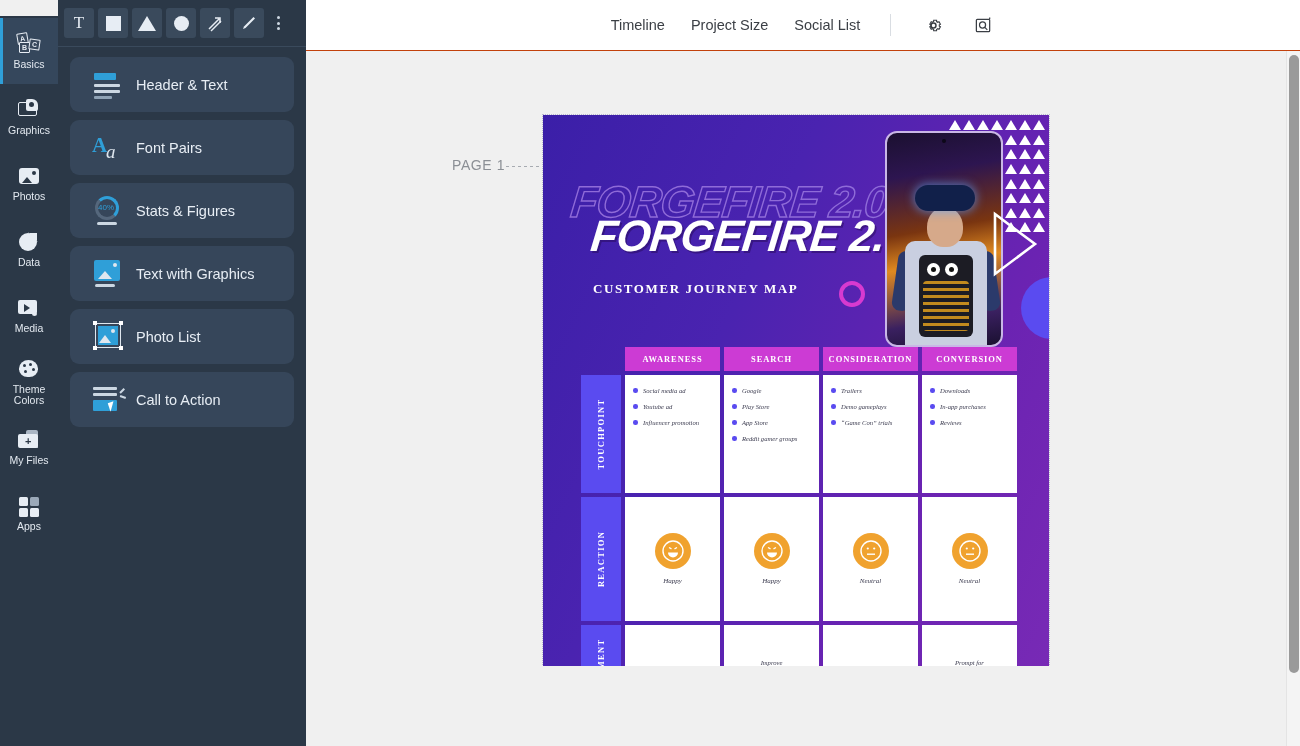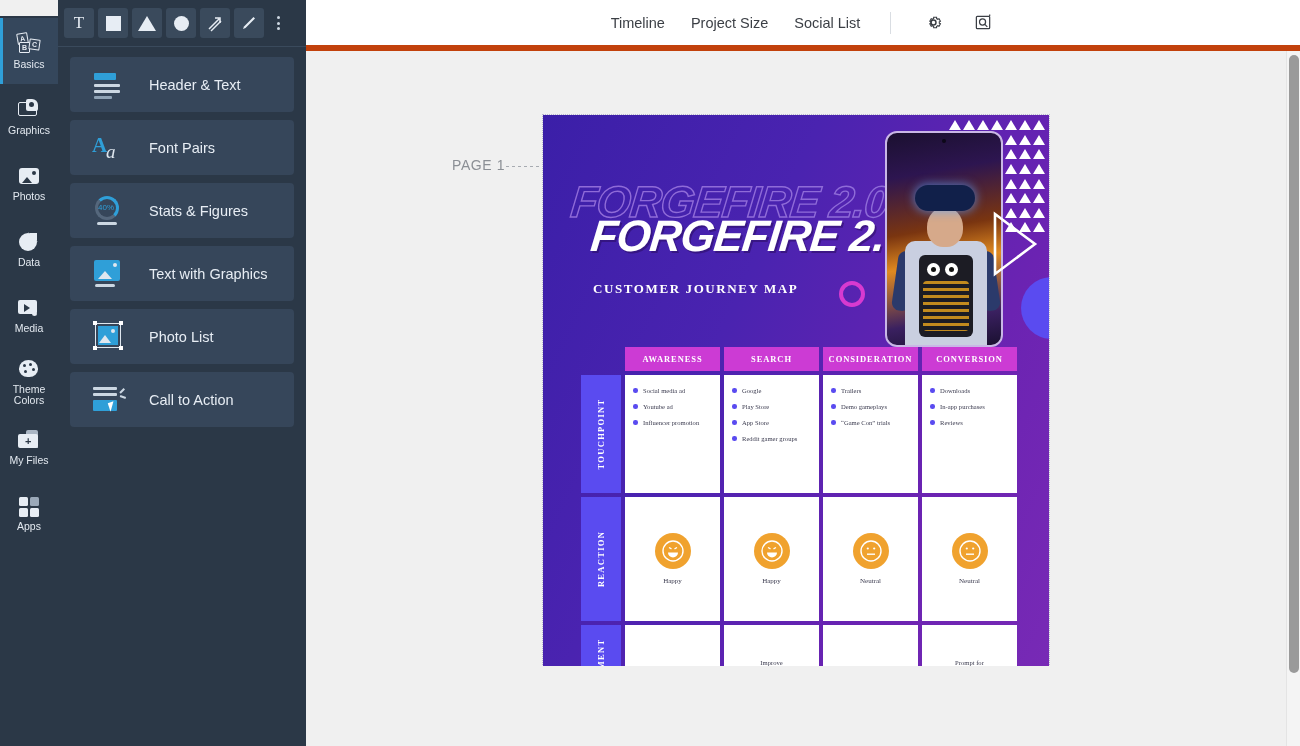--- a/index.html
+++ b/index.html
@@ -83,22 +83,22 @@
   .ci-ico { width:15px;height:15px;border-radius:50%;background:#e7edf4;}
   .kebab { display:flex;flex-direction:column;gap:2.5px; }
   .kebab i{width:3px;height:3px;border-radius:50%;background:#cdd7e2;display:block;}
 
   .tabs { display:flex; margin:12px 12px 0 12px; background:#233040; border-radius:4px; overflow:hidden;}
   .tab { flex:1; text-align:center; padding:9px 0; font-size:13px; color:#93a3b5; cursor:pointer;}
   .tab.active { background:#36465a; color:#fff; font-weight:bold; }
 
   .blk-list { padding:10px 12px; display:flex; flex-direction:column; gap:8px; }
   .blk {
-    height:55px; background:#36465a; border-radius:4px; display:flex; align-items:center;
-    gap:23px; padding-left:22px; cursor:pointer; color:#e7edf4; font-size:14.5px;
+    height:55px; background:#36465a; border-radius:9px; display:flex; align-items:center;
+    gap:10px; padding-left:22px; cursor:pointer; color:#e7edf4; font-size:14.5px;
   }
   .blk-ico { width:34px; height:30px; position:relative; flex:none; }
 
   
   .bi-header i{position:absolute;background:#2f9fd8;border-radius:1px;}
   .bi-header .l1{left:2px;top:3px;width:22px;height:7px;}
   .bi-header .l2{left:2px;top:14px;width:26px;height:3px;background:#ccd7e2;}
   .bi-header .l3{left:2px;top:20px;width:26px;height:3px;background:#ccd7e2;}
   .bi-header .l4{left:2px;top:26px;width:18px;height:3px;background:#8fa2b5;}
 
@@ -135,21 +135,21 @@
   .bi-cta .l2{left:1px;top:8px;width:24px;height:3px;}
   .bi-cta .btn{position:absolute;left:1px;top:15px;width:24px;height:11px;background:#2f9fd8;border-radius:1px;}
   .bi-cta .cur{position:absolute;left:17px;top:17px;width:0;height:0;border-left:6px solid #fff;border-bottom:9px solid transparent;transform:rotate(-18deg);}
   .bi-cta .sp{position:absolute;left:26px;top:5px;width:8px;height:10px;}
   .bi-cta .sp:before{content:"";position:absolute;left:1px;top:0;width:6px;height:1.5px;background:#ccd7e2;transform:rotate(-45deg);}
   .bi-cta .sp:after{content:"";position:absolute;left:2px;top:6px;width:6px;height:1.5px;background:#ccd7e2;transform:rotate(20deg);}
 
   
   .topbar {
     position:absolute; left:306px; top:0; width:994px; height:51px;
-    background:#fff; border-bottom:6px solid #c2410c;
+    background:#fff; border-bottom:1px solid #c2410c;
     display:flex; align-items:center; justify-content:center; gap:26px;
   }
   .topbar-link { font-size:14.5px; color:#3b3f45; cursor:pointer; }
   .divider-v { width:1px; height:22px; background:#d9dde2; margin:0 4px; }
   .tb-ico { width:24px;height:24px; cursor:pointer; display:flex;align-items:center;justify-content:center; }
 
   
   .canvas {
     position:absolute; left:306px; top:51px; width:994px; height:615px;
     background:#f0f0f0; overflow:hidden;
@@ -232,21 +232,21 @@
   }
   .jt-row { display:flex; gap:4px; margin-top:4px; }
   .jt-label {
     width:40px; flex:none; background:#5a4bf0; color:#fff;
     display:flex; align-items:center; justify-content:center;
     font-size:8.5px; font-weight:700; letter-spacing:1.3px;
     font-family:"Liberation Serif", serif;
   }
   .jt-label span { transform:rotate(-90deg); white-space:nowrap; }
   .jt-cell {
-    flex:1; background:#fff; min-height:50px; padding:12px 8px;
+    flex:1; background:#fff; min-height:50px; padding:12px 8px;font-style:italic;
   }
   .jt-row.r-touch .jt-cell { height:118px; }
   .jt-row.r-react .jt-cell { height:124px; display:flex; flex-direction:column; align-items:center; justify-content:center; gap:8px;}
   .jt-row.r-improve .jt-cell { height:108px; display:flex; align-items:center; justify-content:center; text-align:center;}
   .bullets { list-style:none; }
   .bullets li {
     font-size:6.6px; color:#3c3c50; margin-bottom:9px; position:relative; padding-left:10px;
     font-family:"Liberation Serif", serif;
   }
   .bullets li:before {

